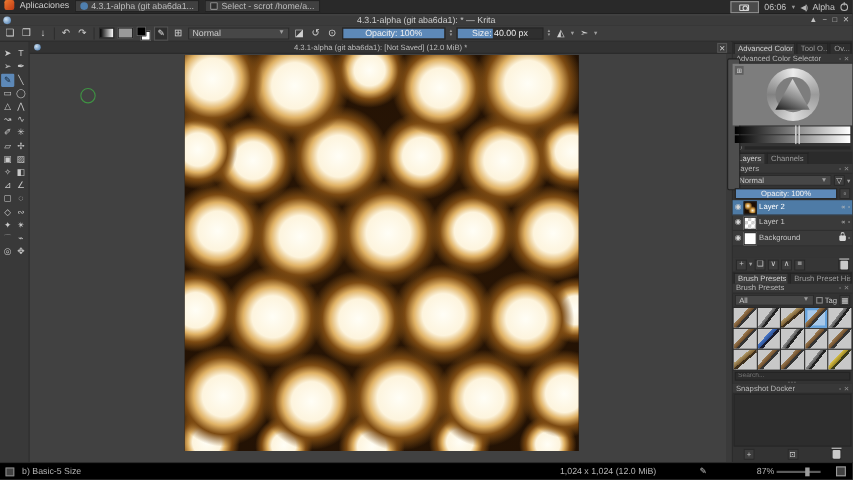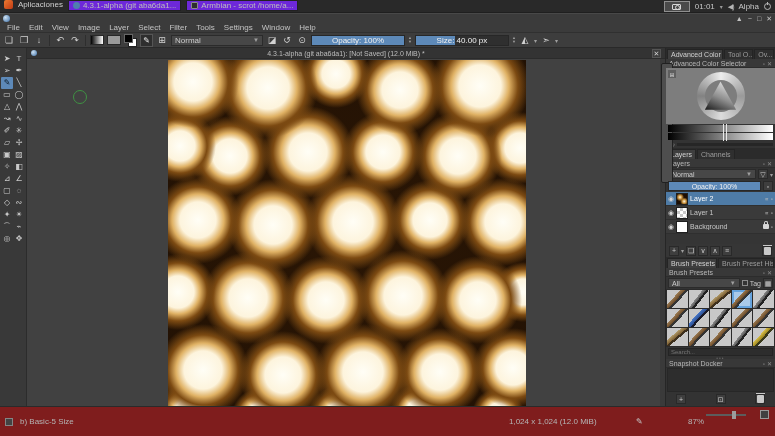--- a/index.html
+++ b/index.html
@@ -4,21 +4,21 @@
 <style>
   *{box-sizing:border-box;margin:0;padding:0}
   html,body{width:775px;height:436px;overflow:hidden}
   body{font-family:"Liberation Sans","DejaVu Sans",sans-serif;font-size:8px;color:#c7c7c7;background:#2e2e2e}
   #screen{position:relative;width:775px;height:436px;display:flex;flex-direction:column}
 
   
   #system-bar{height:13px;background:#292929;display:flex;align-items:flex-start;gap:5px;padding:0 4px;border-bottom:1px solid #1f1f1f;position:relative}
   .sys-logo{width:9px;height:9px;border-radius:2px;background:linear-gradient(135deg,#ef7b31,#bf3a14);flex:0 0 auto}
   .sys-label{color:#cfcfcf;white-space:nowrap}
-  .task-btn{display:flex;align-items:center;gap:3px;background:#6d28d9;border:1px solid #222;height:11px;padding:0 4px;max-width:118px;color:#bdbdbd;white-space:nowrap;overflow:hidden}
+  .task-btn{display:flex;align-items:center;gap:3px;background:#404040;border:1px solid #222;height:11px;padding:0 4px;max-width:118px;color:#bdbdbd;white-space:nowrap;overflow:hidden}
   .task-ico{width:7px;height:7px;border-radius:50%;background:#4f7fae;flex:0 0 auto}
   .task-ico.term{border-radius:1px;background:#2d2d2d;border:1px solid #8a8a8a}
   #tray{position:absolute;right:4px;top:0;height:13px;display:flex;align-items:center;gap:5px}
   .shot-btn{width:26px;height:11px;background:#4a4a4a;border:1px solid #8f8f8f;display:flex;align-items:center;justify-content:center}
   .cam{width:9px;height:6px;border:1px solid #d8d8d8;border-radius:1px;position:relative}
   .cam::after{content:"";position:absolute;left:2px;top:0px;width:3px;height:3px;border:1px solid #d8d8d8;border-radius:50%}
   .tray-caret{color:#9a9a9a;font-size:6px}
   .vol{color:#b5b5b5;font-size:7px;letter-spacing:-1px}
   .power{width:7px;height:7px;border:1px solid #b5b5b5;border-radius:50%;position:relative}
   .power::after{content:"";position:absolute;left:2px;top:-2px;width:1px;height:3px;background:#b5b5b5}
@@ -119,21 +119,21 @@
   div.preset:nth-of-type(7)::before{background:linear-gradient(133deg,rgba(0,0,0,0) 36%,#4a78c8 36%,#2a4f94 49%,#1a1a2a 49%,#1a1a2a 57%,rgba(0,0,0,0) 57%)}
   div.preset:nth-of-type(15)::before{background:linear-gradient(133deg,rgba(0,0,0,0) 36%,#d8c04a 36%,#9a8420 49%,#3a3a1a 49%,#3a3a1a 57%,rgba(0,0,0,0) 57%)}
   .preset.sel{background:#a9c9e9;box-shadow:inset 0 0 0 2px #66a3dd}
   .search-row{height:9px;display:flex;align-items:center;padding:0 2px;flex:0 0 auto}
   .search-row input{flex:1;height:8px;background:#2d2d2d;border:1px solid #242424;color:#a8a8a8;font-size:6px;font-family:"Liberation Sans","DejaVu Sans",sans-serif;padding:0 2px}
   .splitter{height:3px;display:flex;align-items:center;justify-content:center;color:#666;font-size:5px;letter-spacing:1px;flex:0 0 auto}
   #snapshot-panel{flex:1;background:#2d2d2d;border:1px solid #272727;margin:0 1px}
   .snapshot-btns{height:14px;display:flex;align-items:center;padding:0 10px;justify-content:space-between;flex:0 0 auto}
 
   
-  #status-bar{height:30px;background:#7f1d1d;border-top:1px solid #2a2a2a;position:relative;display:flex;align-items:center;color:#b5b5b5;flex:0 0 auto}
+  #status-bar{height:16px;background:#000000;border-top:1px solid #2a2a2a;position:relative;display:flex;align-items:center;color:#b5b5b5;flex:0 0 auto}
   #sel-toggle{position:absolute;left:5px;width:8px;height:8px;border:1px solid #858585;background:#434343}
   #sb-brush{position:absolute;left:20px;white-space:nowrap}
   #sb-mode{position:absolute;left:240px;white-space:nowrap}
   #sb-size{position:absolute;left:509px;white-space:nowrap}
   #sb-pen{position:absolute;left:636px;color:#c5c5c5}
   #sb-zoom{position:absolute;left:688px}
   #zoom-slider{position:absolute;left:706px;top:7px;width:40px;height:2px;background:#5c5c5c}
   #zoom-slider .handle{position:absolute;left:26px;top:-3px;width:4px;height:8px;background:#9d9d9d}
   #canvas-only-btn{position:absolute;right:6px;top:3px;width:9px;height:9px;border:1px solid #9a9a9a;background:#414141}
 </style>
@@ -144,58 +144,45 @@
 
   <div id="system-bar">
     <span class="sys-logo"></span>
     <span class="sys-label">Aplicaciones</span>
     <span class="task-btn">
       <span class="task-ico"></span>
       <span>4.3.1-alpha (git aba6da1...</span>
     </span>
     <span class="task-btn">
       <span class="task-ico term"></span>
-      <span>Armbian - scrot /home/a...</span>
+      <span>Select - scrot /home/a...</span>
     </span>
     <span id="tray">
       <span class="shot-btn">
           <span class="cam"></span>
         </span>
-      <span>01:01</span>
+      <span>06:06</span>
       <span class="tray-caret">▾</span>
       <span class="vol">◀)</span>
       <span>Alpha</span>
       <span class="power"></span>
     </span>
   </div>
 
   <div id="title-bar">
     <span class="krita-ico"></span>
+    <span id="title-text">4.3.1-alpha (git aba6da1): * — Krita</span>
     <span class="win-btns">
       <span>▲</span>
       <span>−</span>
       <span>□</span>
       <span>✕</span>
     </span>
   </div>
 
-  <nav id="menu-bar">
-
-  <span class="menu-item">File</span>
-      <span class="menu-item">Edit</span>
-      <span class="menu-item">View</span>
-      <span class="menu-item">Image</span>
-      <span class="menu-item">Layer</span>
-      <span class="menu-item">Select</span>
-      <span class="menu-item">Filter</span>
-      <span class="menu-item">Tools</span>
-      <span class="menu-item">Settings</span>
-      <span class="menu-item">Window</span>
-      <span class="menu-item">Help</span>
-    </nav>
 
   <div id="toolbar">
     <span class="tb-ico">❏</span>
     <span class="tb-ico">❒</span>
     <span class="tb-ico">↓</span>
     <span class="tb-sep"></span>
     <span class="tb-ico">↶</span>
     <span class="tb-ico">↷</span>
     <span class="tb-sep"></span>
     <span class="chip gradient"></span>
@@ -214,21 +201,21 @@
     <span class="tb-ico">↺</span>
     <span class="tb-ico">⊙</span>
     <span class="slider" style="width:94px">
       <span class="fill" style="width:100%"></span>
       <span class="lab">Opacity: 100%</span>
     </span>
     <span class="stepper">
         <span>▲</span>
         <span>▼</span>
       </span>
-    <span class="slider" style="width:94px">
+    <span class="slider" style="width:79px">
       <span class="fill" style="width:42%"></span>
       <span class="lab">Size: 40.00 px</span>
     </span>
     <span class="stepper">
         <span>▲</span>
         <span>▼</span>
       </span>
     <span class="tb-ico">◭</span>
     <span class="caret">▾</span>
     <span class="tb-ico">➣</span>

